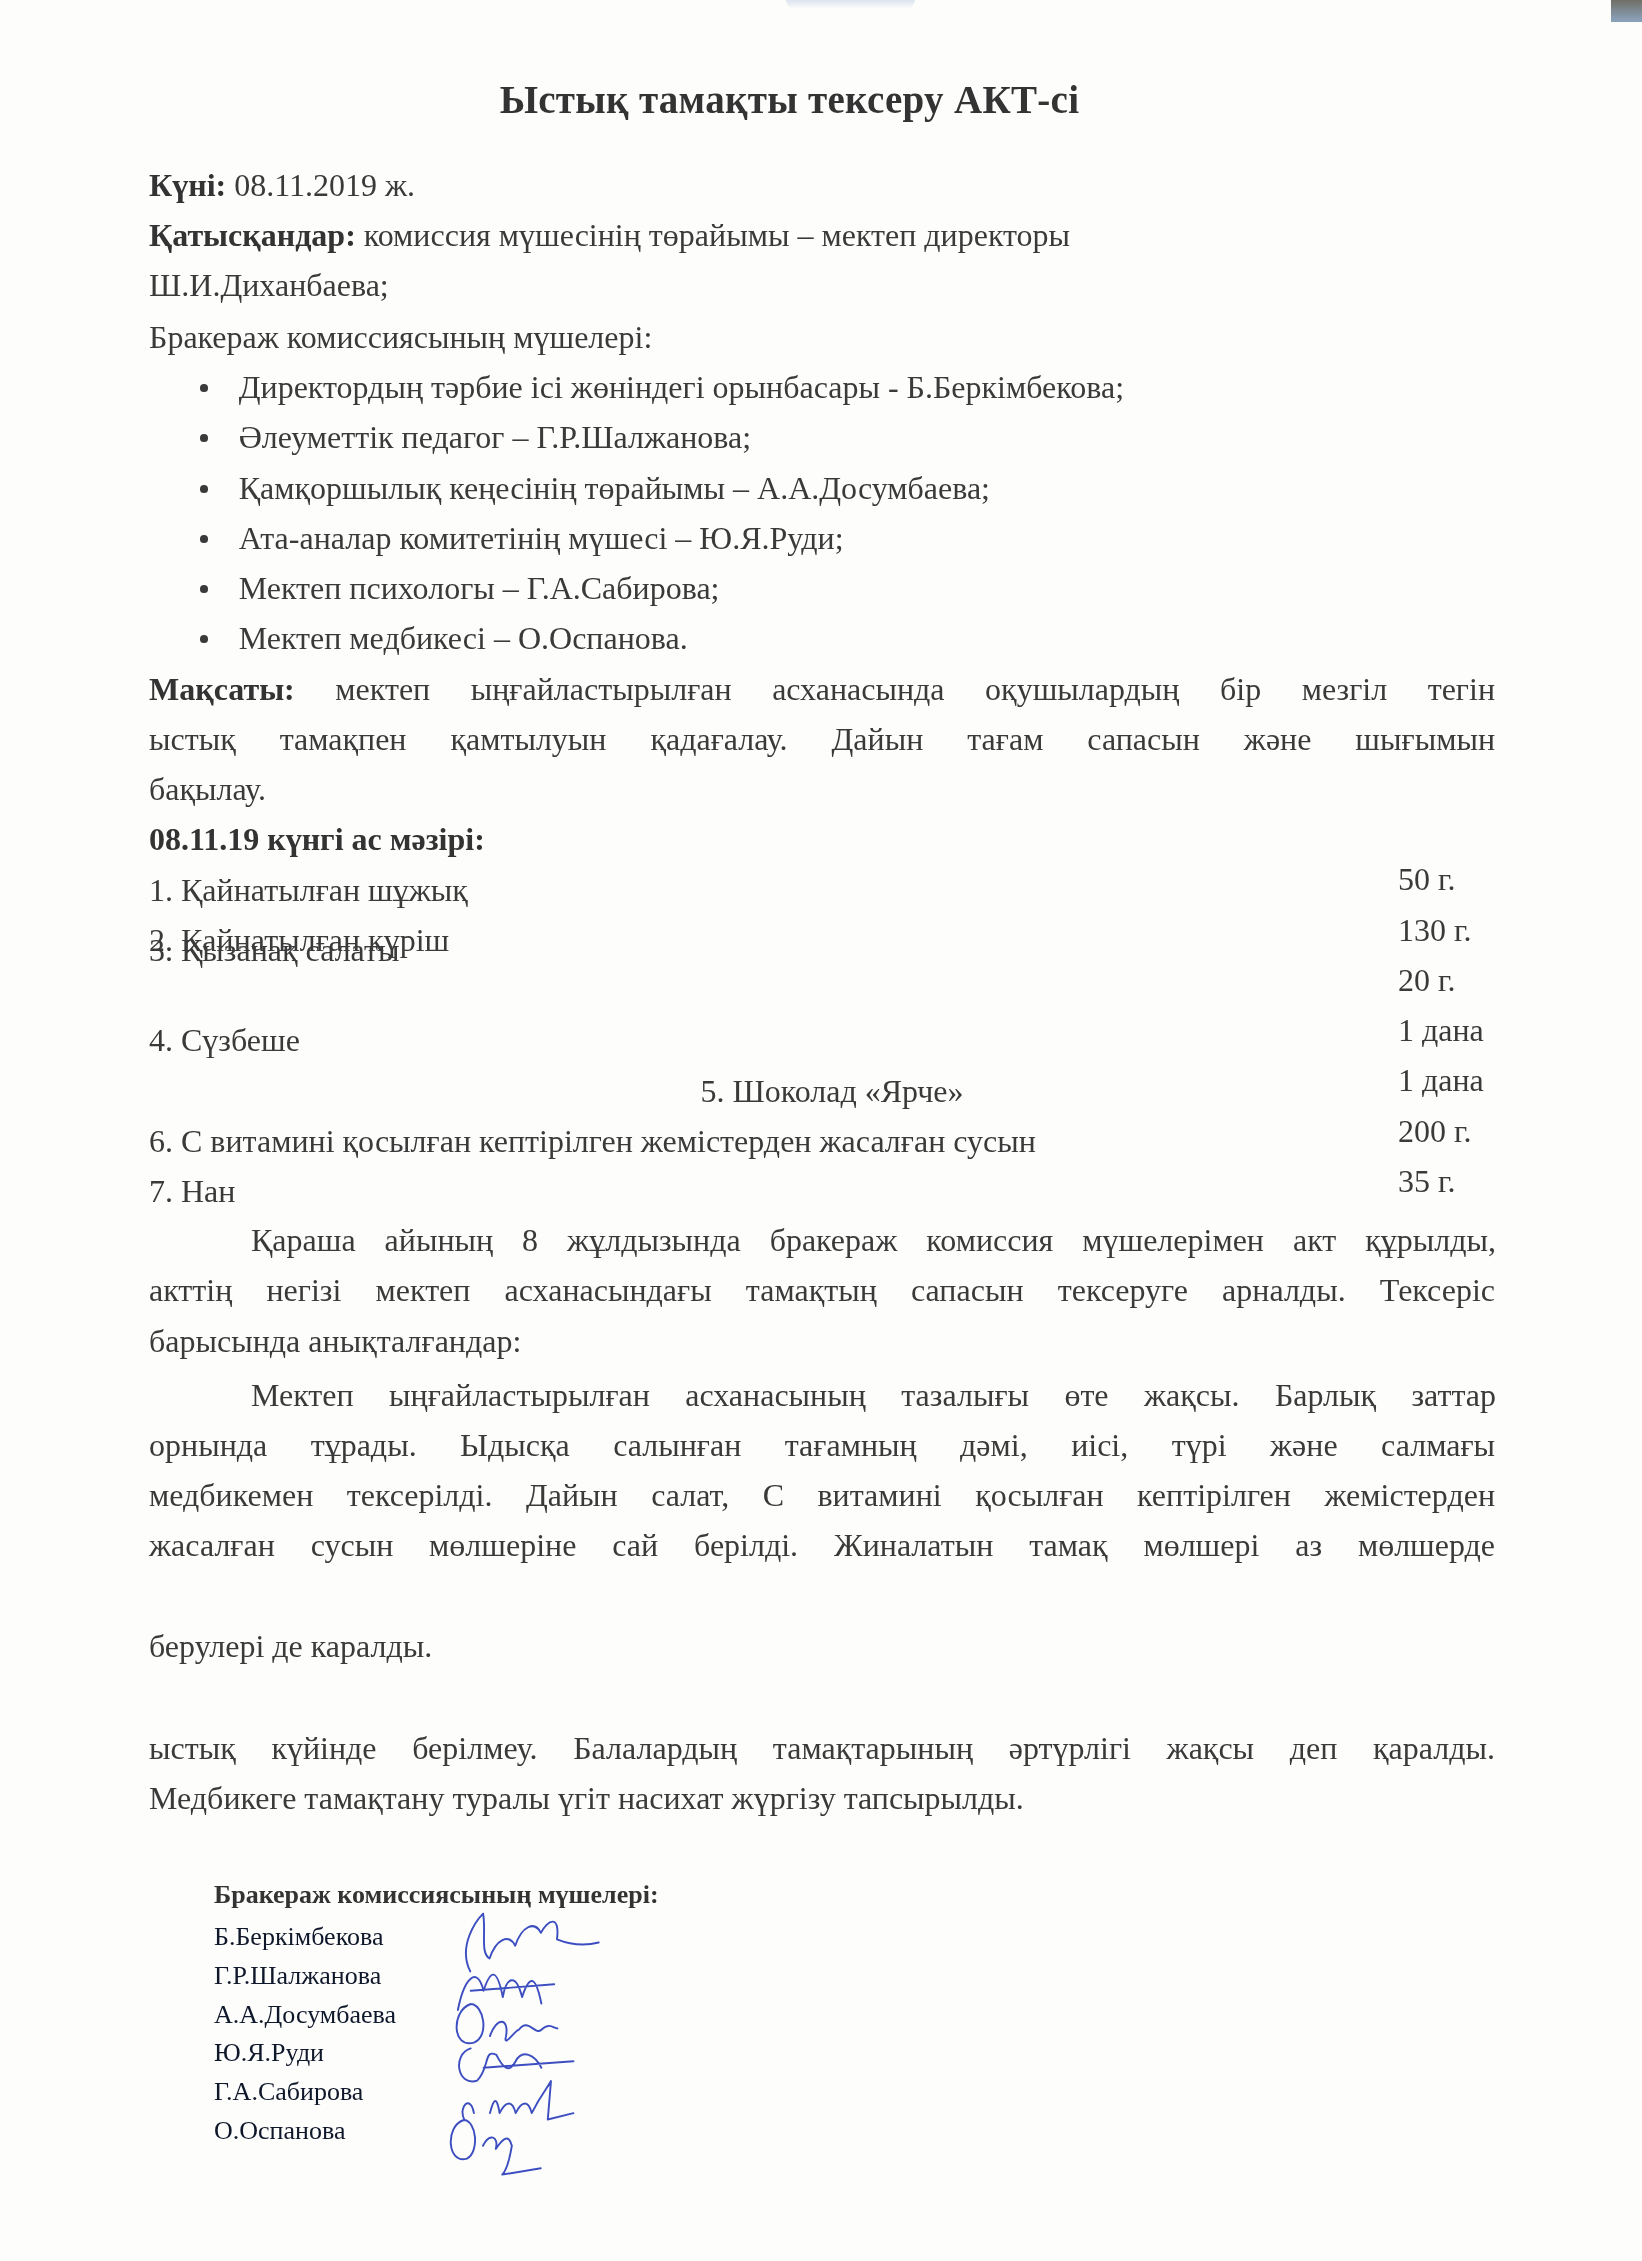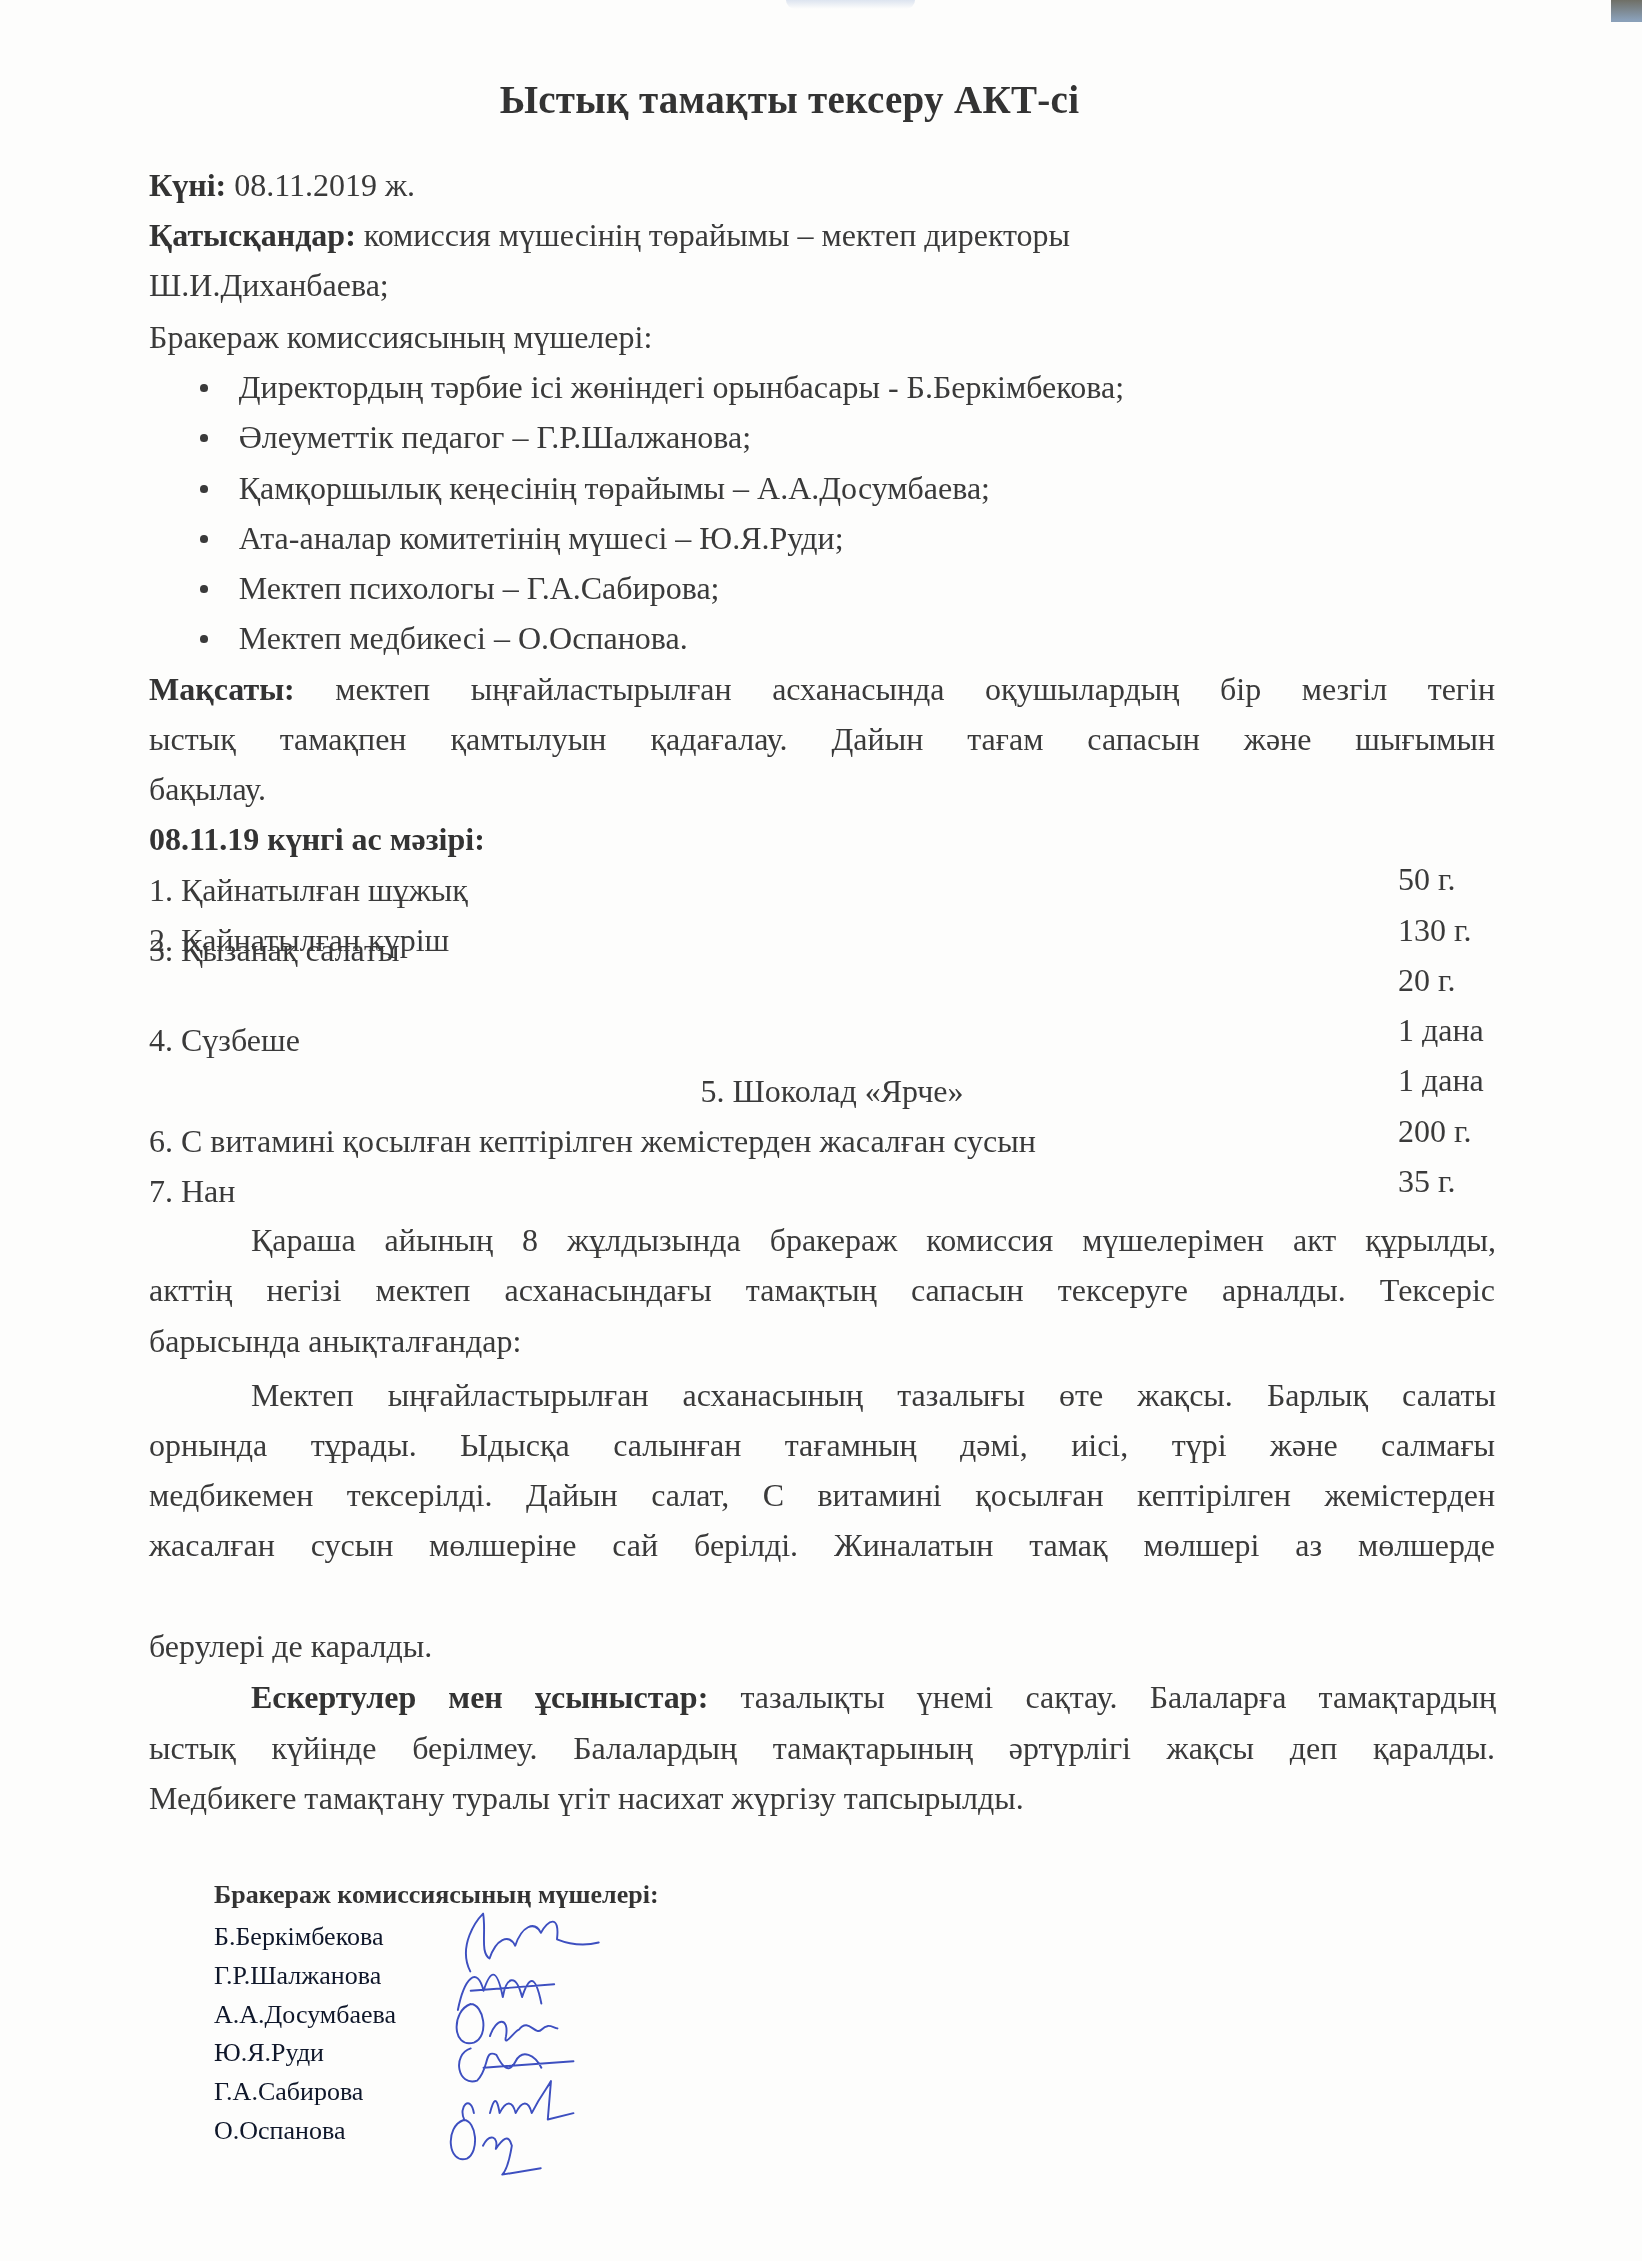--- a/index.html
+++ b/index.html
@@ -197,30 +197,26 @@
     <div class="menu-qty" style="top:1115px;">200 г.</div>
 
     <div class="menu-row" style="top:1175px;">7. Нан</div>
     <div class="menu-qty" style="top:1165px;">35 г.</div>
   </div>
 
   <div class="justify" style="top:1224px; left:251px; width:1245px;">Қараша айының 8 жұлдызында бракераж комиссия мүшелерімен акт құрылды,</div>
   <div class="justify" style="top:1274px;">акттің негізі мектеп асханасындағы тамақтың сапасын тексеруге арналды. Тексеріс</div>
   <div class="line" style="top:1325px;">барысында анықталғандар:</div>
 
-  <div class="justify" style="top:1379px; left:251px; width:1245px;">Мектеп ыңғайластырылған асханасының тазалығы өте жақсы. Барлық салаты</div>
+  <div class="justify" style="top:1379px; left:251px; width:1245px;">Мектеп ыңғайластырылған асханасының тазалығы өте жақсы. Барлық заттар</div>
   <div class="justify" style="top:1429px;">орнында тұрады. Ыдысқа салынған тағамның дәмі, иісі, түрі және салмағы</div>
   <div class="justify" style="top:1479px;">медбикемен тексерілді. Дайын салат, С витамині қосылған кептірілген жемістерден</div>
   <div class="justify" style="top:1529px;">жасалған сусын мөлшеріне сай берілді. Жиналатын тамақ мөлшері аз мөлшерде</div>
   <div class="line" style="top:1630px;">берулері де каралды.</div>
 
-  <div class="justify" style="top:1681px; left:251px; width:1245px;">
-    <span class="b">Ескертулер мен ұсыныстар:</span>
-    <span>тазалықты үнемі сақтау. Балаларға тамақтардың</span>
-  </div>
   <div class="justify" style="top:1732px;">ыстық күйінде берілмеу. Балалардың тамақтарының әртүрлігі жақсы деп қаралды.</div>
   <div class="line" style="top:1782px;">Медбикеге тамақтану туралы үгіт насихат жүргізу тапсырылды.</div>
 
   <div class="sig-heading" style="top:1880px;">Бракераж комиссиясының мүшелері:</div>
 
   <div>
     <div class="sig-name" style="top:1922px;">Б.Беркімбекова</div>
     <div class="sig-name" style="top:1961px;">Г.Р.Шалжанова</div>
     <div class="sig-name" style="top:2000px;">А.А.Досумбаева</div>
     <div class="sig-name" style="top:2038px;">Ю.Я.Руди</div>

